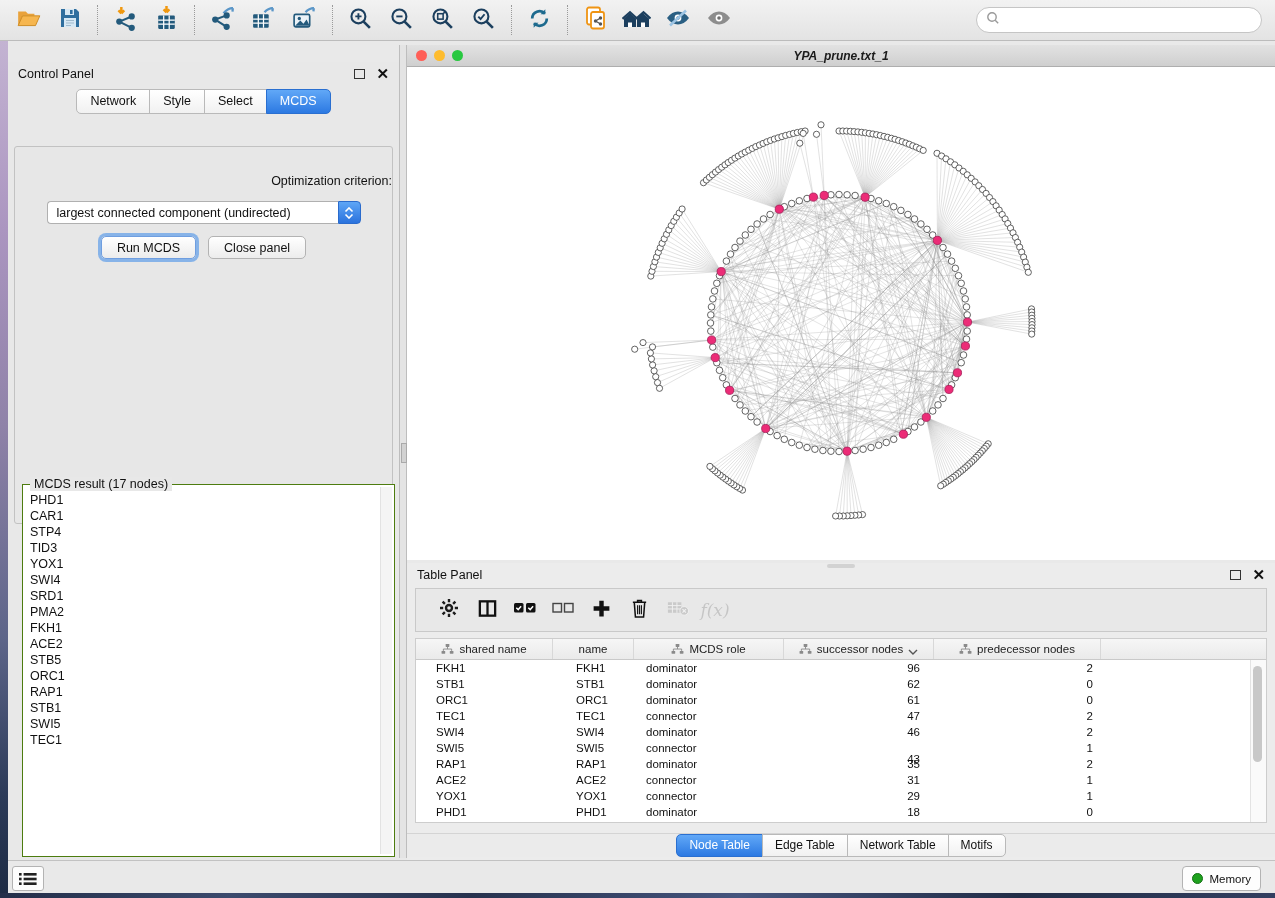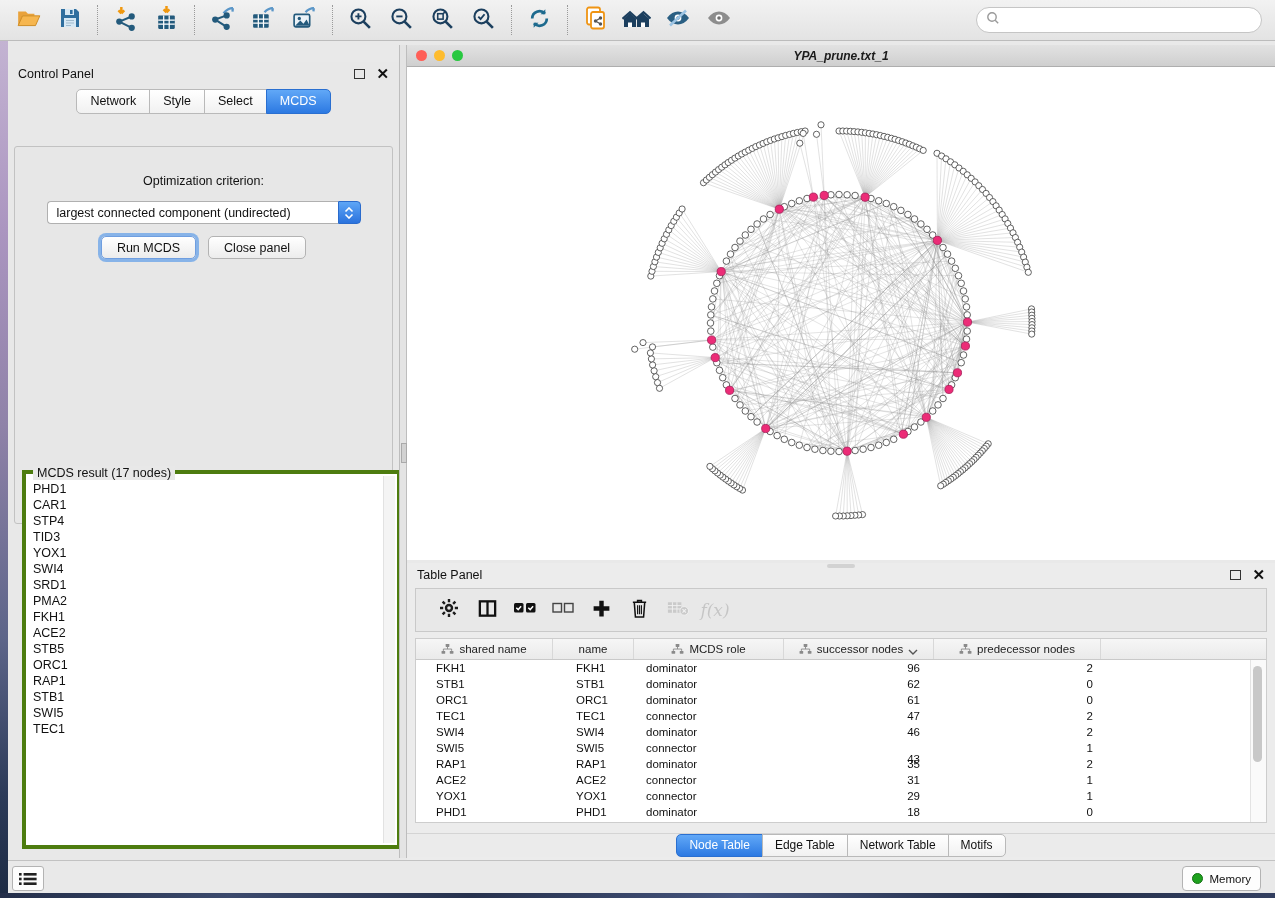--- a/index.html
+++ b/index.html
@@ -30,33 +30,33 @@
   .win-float{width:9px;height:8px;border:1.5px solid #333;display:inline-block;margin-right:11px;}
   .win-close{font-size:15px;font-weight:900;color:#111;line-height:10px;}
   #cp-tabs{position:relative;z-index:2;display:flex;justify-content:center;margin-top:3px;}
   .seg{font-size:12.5px;padding:4px 13px 5px;background:linear-gradient(#ffffff,#f1f1f1);
        border:1px solid #b9b9b9;margin-left:-1px;color:#111;cursor:default;}
   .seg:first-child{border-radius:5px 0 0 5px;margin-left:0;}
   .seg:last-child{border-radius:0 5px 5px 0;}
   .seg.active{background:linear-gradient(#61a8f7,#2c79e2);border-color:#2a6fd0;color:#fff;}
   #cp-box{position:absolute;left:6px;right:6px;top:84px;height:376px;border:1px solid #c2c2c2;
           border-radius:3px;background:#e7e7e7;}
-  #opt-label{text-align:center;font-size:12.5px;color:#111;margin-top:27px;}
+  #opt-label{text-align:right;font-size:12.5px;color:#111;margin-top:27px;}
   #criterion-row{width:314px;height:23px;margin:13px auto 0;display:flex;}
   #criterion-field{flex:1;background:#fff;border:1px solid #b0b0b0;border-right:none;border-radius:4px 0 0 4px;
      font-size:12.5px;display:flex;align-items:center;padding-left:9px;color:#111;white-space:nowrap;overflow:hidden;}
   #criterion-stepper{width:21px;background:linear-gradient(#5ea6f6,#2a72dd);border:1px solid #2a6bcc;
      border-radius:0 4px 4px 0;display:flex;align-items:center;justify-content:center;}
   #cp-buttons{display:flex;justify-content:center;gap:12px;margin-top:12px;}
   .aqua-btn{height:23px;padding:0 15px;background:linear-gradient(#ffffff,#ececec);border:1px solid #b3b3b3;
      border-radius:5px;font-size:12.5px;font-family:inherit;color:#111;}
   .aqua-btn.focused{box-shadow:0 0 0 3px rgba(111,166,233,.8);border-color:#6f9ee0;}
 
-  #mcds-result{position:absolute;left:14px;top:408px;width:371px;height:371px;background:#fff;
-     border:4px solid #4d7c0f;}
+  #mcds-result{position:absolute;left:14px;top:422px;width:371px;height:371px;background:#fff;
+     border:1px solid #4d7c0f;}
   #mcds-legend{position:absolute;top:-8px;left:7px;background:#e8e8e8;padding:0 4px;font-size:12.5px;color:#111;}
   #mcds-list{padding:7px 0 0 7px;font-size:12.5px;line-height:16px;color:#111;}
   #mcds-scroll{position:absolute;right:2px;top:2px;bottom:2px;width:11px;background:#f4f4f4;border-left:1px solid #e2e2e2;}
 
   
   #v-splitter{position:absolute;left:399px;top:45px;width:8px;height:813px;background:#e4e4e4;
      border-left:1px solid #bdbdbd;border-right:1px solid #bdbdbd;box-sizing:border-box;}
   #v-grip{position:absolute;left:1px;top:398px;width:4px;height:18px;background:#d2d2d2;border:1px solid #aaa;}
 
   

